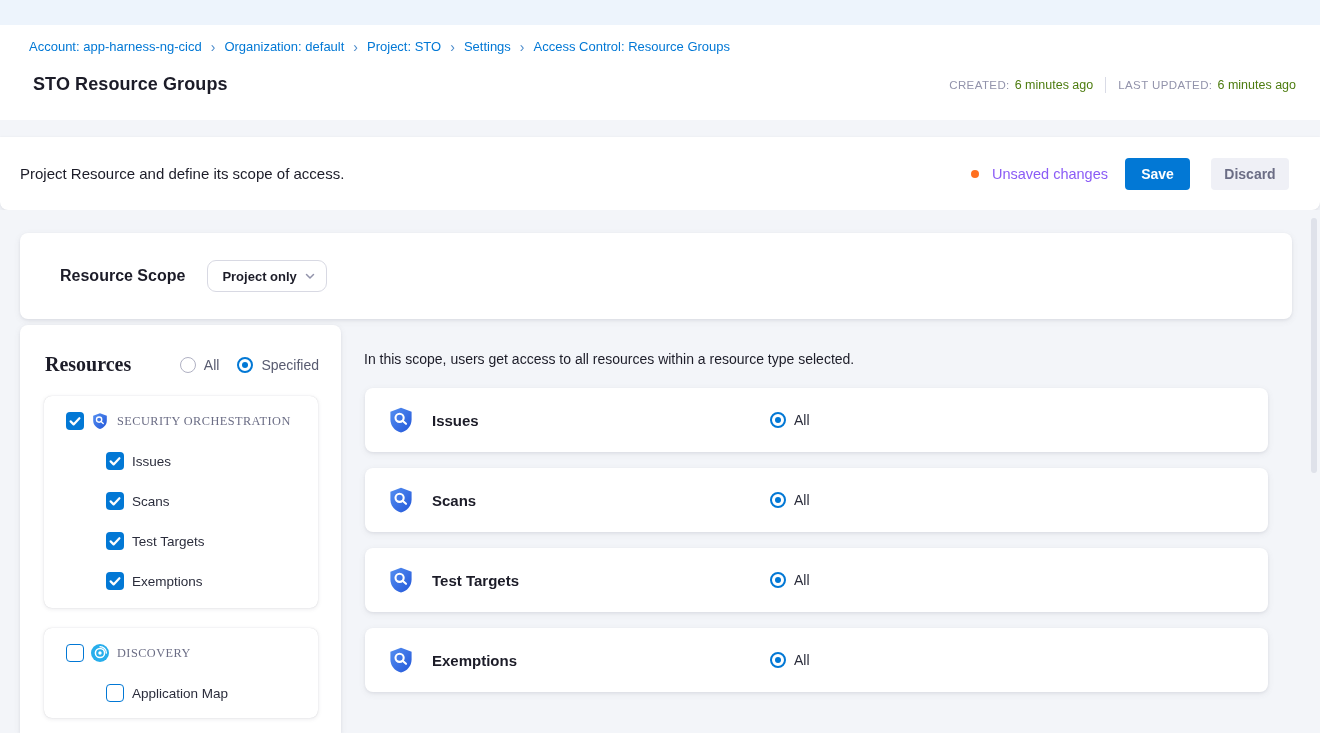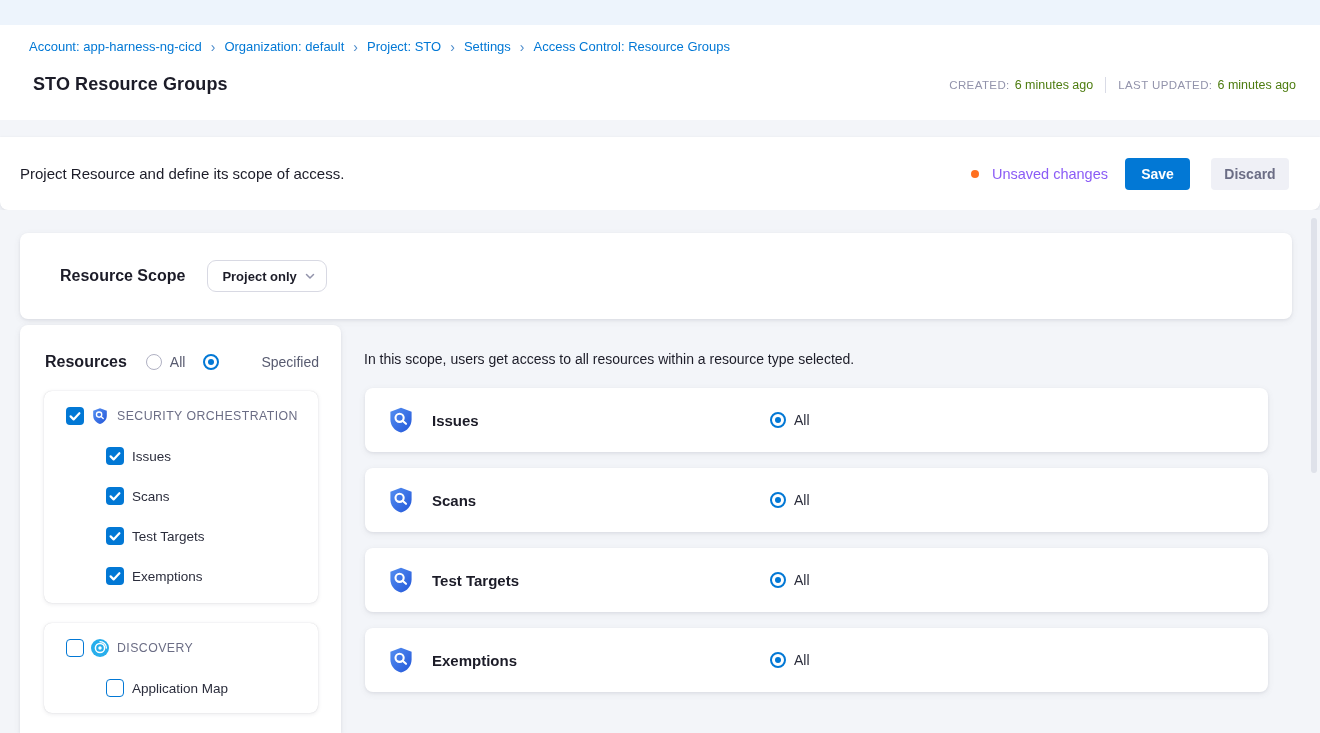--- a/index.html
+++ b/index.html
@@ -44,40 +44,40 @@
   .scope-label { font-size:16px; font-weight:700; margin-left:40px; }
   .scope-select { margin-left:22px; width:120px; height:32px; background:#fff; border:1px solid #d8d9e3; border-radius:9px;
                   display:flex; align-items:center; cursor:pointer; }
   .scope-select-value { font-size:13px; font-weight:700; color:#1c1c28; margin-left:14px; }
   .scope-select svg { margin-left:auto; margin-right:10px; }
 
   
   .res-panel { position:absolute; left:20px; top:115px; width:321px; height:408px; background:#fff;
                border-radius:8px 8px 0 0; box-shadow:0 1px 3px rgba(40,41,61,.06), 0 2px 6px rgba(96,97,112,.10); }
   .res-panel-head { display:flex; align-items:center; margin:28px 22px 0 25px; }
-  .res-panel-title { font-size:16px; font-weight:700; }
+  .res-panel-title { font-size:20px; font-weight:700;font-family:Liberation Serif, serif; }
   .radio-group { display:flex; align-items:center; margin-left:auto; }
   .radio { width:16px; height:16px; border-radius:50%; border:1.5px solid #b0b1c3; background:#fff; position:relative; flex:none; cursor:pointer; }
   .radio.checked { border:2.5px solid #0278d5; }
   .radio.checked::after { content:""; position:absolute; left:50%; top:50%; width:6px; height:6px; margin:-3px 0 0 -3px; border-radius:50%; background:#0278d5; }
   .radio-label { font-size:14px; color:#585b70; margin:0 0 0 8px; }
   .radio-item { display:flex; align-items:center; cursor:pointer; }
-  .radio-item + .radio-item { margin-left:18px;gap:34px; }
+  .radio-item + .radio-item { margin-left:18px; }
 
   .tree-card { margin:20px 23px 0 24px; width:274px; background:#fff; border-radius:8px;
                box-shadow:0 0 1px rgba(40,41,61,.2), 0 1px 4px rgba(96,97,112,.14); padding:16px 0 18px; }
   .tree-card.second { padding-bottom:16px; }
   .tree-parent { display:flex; align-items:center; margin-left:22px; height:18px; }
   .tree-child  { display:flex; align-items:center; margin:22px 0 0 62px; height:18px; }
   .checkbox { width:18px; height:18px; border-radius:4px; flex:none; cursor:pointer; position:relative; }
   .checkbox.checked { background:#0278d5; }
   .checkbox.unchecked { background:#fff; border:1.5px solid #0278d5; }
   .checkbox svg { position:absolute; left:0; top:0; }
   .tree-icon { margin-left:7px; width:18px; height:18px; flex:none; display:flex; }
-  .tree-parent-label { font-size:12.3px; font-weight:500; color:#6b6d85; letter-spacing:.45px; margin-left:8px; white-space:nowrap; }
+  .tree-parent-label { font-size:12.3px; font-weight:500; color:#6b6d85; letter-spacing:.45px; margin-left:8px; white-space:nowrap;font-family:Liberation Serif, serif; }
   .tree-child-label { font-size:13.5px; color:#2b2d3c; margin-left:8px; white-space:nowrap; }
 
   
   .main-note { position:absolute; left:364px; top:141px; font-size:14px; color:#1c1c28; }
   .res-cards { position:absolute; left:365px; top:178px; width:903px; }
   .res-card { position:relative; width:903px; height:64px; margin-bottom:16px; background:#fff; border-radius:8px;
               box-shadow:0 1px 3px rgba(40,41,61,.06), 0 2px 6px rgba(96,97,112,.10); }
   .res-card-icon { position:absolute; left:22px; top:18px; width:28px; height:28px; }
   .res-card-title { position:absolute; left:67px; top:50%; transform:translateY(-50%); font-size:15px; font-weight:700; color:#1c1c28; }
   .res-card-radio { position:absolute; left:405px; top:50%; transform:translateY(-50%); display:flex; align-items:center; cursor:pointer; }

